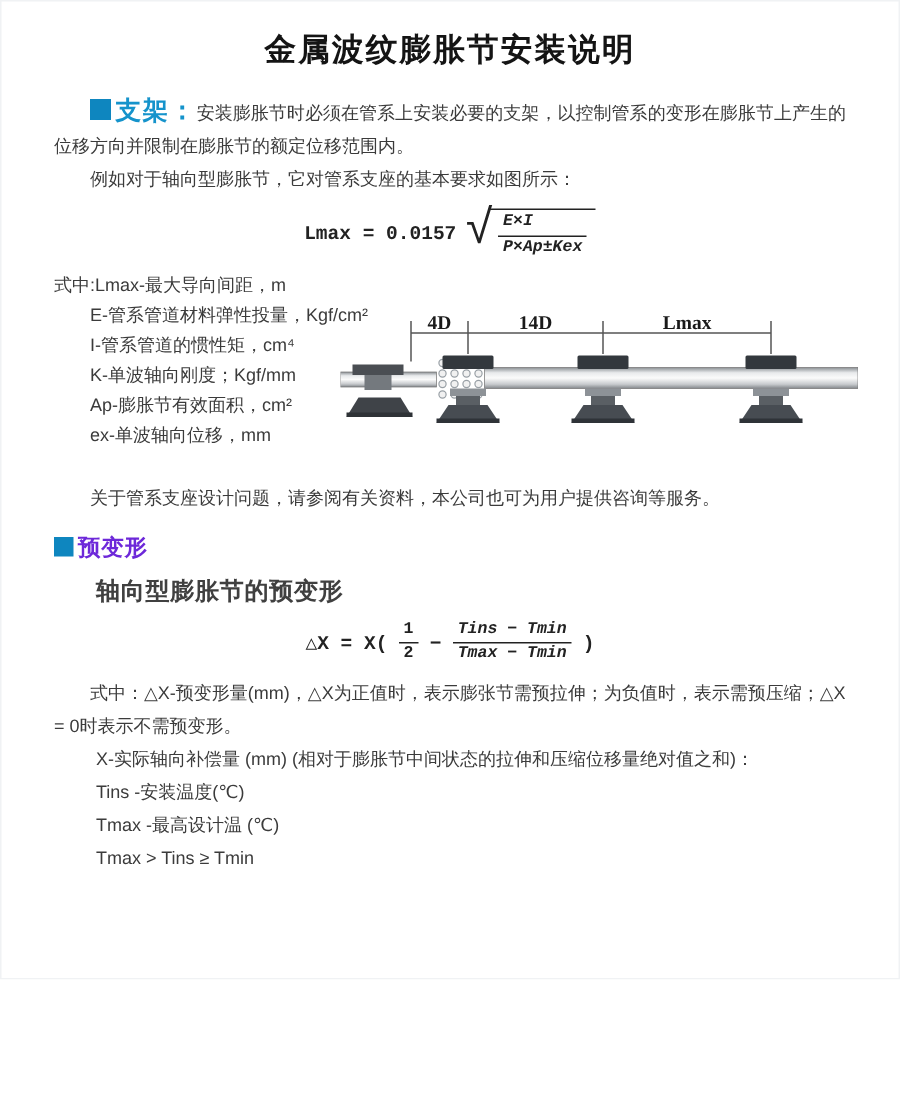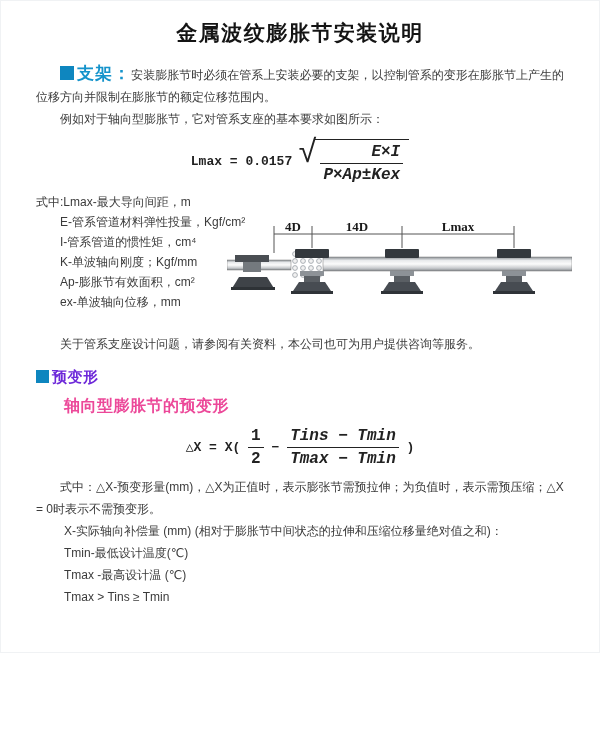--- a/index.html
+++ b/index.html
@@ -25,41 +25,41 @@
     display:inline-block; width:14px; height:14px; background:#0e86bf;
     margin-right:3px; vertical-align:-1px;
   }
   .marker.small { width:13px; height:13px; }
   
   .formula {
     text-align:center; font-family:Liberation Mono, monospace;
     font-weight:bold; color:#222; font-size:13px; margin:9px 0 7px;
   }
   .formula .f-var { font-style:italic; }
-  .frac { display:inline-block; vertical-align:middle; text-align:right; font-size:16px; line-height:1.25; }
+  .frac { display:inline-block; vertical-align:middle; text-align:left; font-size:11px; line-height:1.25; }
   .frac .num { display:block; border-bottom:1px solid #222; padding:0 3px 1px; }
   .frac .den { display:block; padding:1px 3px 0; }
   .sqrt { display:inline-flex; align-items:stretch; vertical-align:middle; margin-left:6px; }
   .sqrt .rad { font-size:32px; line-height:30px; font-weight:normal; }
   .sqrt .expr { border-top:1.6px solid #222; margin-left:-3px; padding:2px 6px 0; align-self:flex-start; }
   .sqrt .frac .num { border-bottom:1px solid #222; }
   
   .defs-wrap { position:relative; margin-top:4px; min-height:142px; }
   .defs { width:300px; }
   .def-item { font-size:12px; line-height:20px; margin-left:24px; white-space:nowrap; }
   .def-item:first-child { margin-left:0; }
   .diagram { position:absolute; top:28px; right:-8px; }
   .def-note { font-size:12px; line-height:21px; margin-left:24px; }
   
   h2.section-heading {
     font-size:15px; font-weight:bold; color:#6d28d9;
     margin:13px 0 5px; letter-spacing:0.5px;
   }
   h3.sub-heading {
-    font-size:16px; font-weight:bold; color:#ec4899;
+    font-size:16px; font-weight:bold; color:#404040;
     margin:9px 0 5px 28px; letter-spacing:0.5px;
   }
   .ax-lines { margin-left:28px; }
   .ax-line { font-size:12px; line-height:22px; }
   svg text.dim {
     font-family:"Liberation Serif","DejaVu Serif",serif;
     font-weight:bold; font-size:13px; fill:#1a1a1a;
   }
 </style>
 </head>
@@ -179,19 +179,19 @@
     <span class="frac"><span class="num">1</span><span class="den">2</span></span>
     <span>−</span>
     <span class="frac"><span class="num f-var">Tins − Tmin</span><span class="den f-var">Tmax − Tmin</span></span>
     <span>)</span>
   </div>
 
   <p class="para indent">式中：△X-预变形量(mm)，△X为正值时，表示膨张节需预拉伸；为负值时，表示需预压缩；△X = 0时表示不需预变形。</p>
 
   <div class="ax-lines">
     <div class="ax-line">X-实际轴向补偿量 (mm) (相对于膨胀节中间状态的拉伸和压缩位移量绝对值之和)：</div>
-    <div class="ax-line">Tmin-最低设计温度(℃)</div>
+    <div class="ax-line">Tins -安装温度(℃)</div>
     <div class="ax-line">Tmax -最高设计温 (℃)</div>
     <div class="ax-line">Tmax &gt; Tins ≥ Tmin</div>
 
   </div>
 
 </div>
 
 </body></html>

